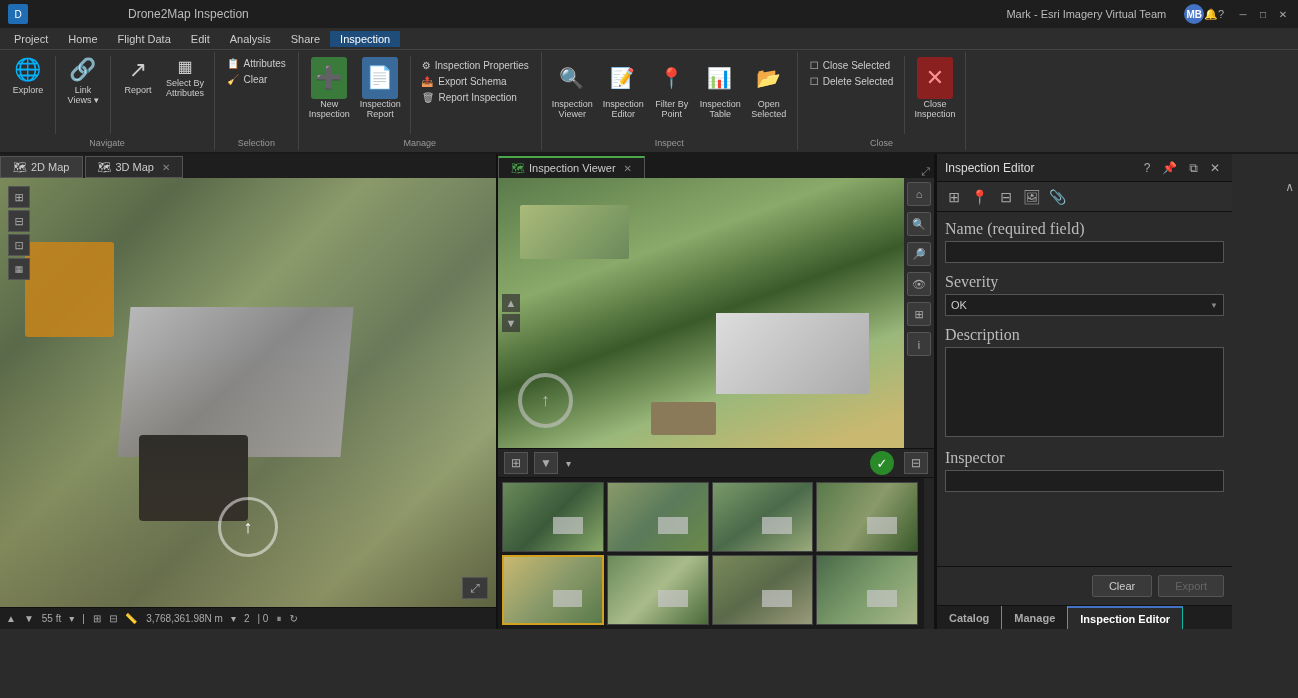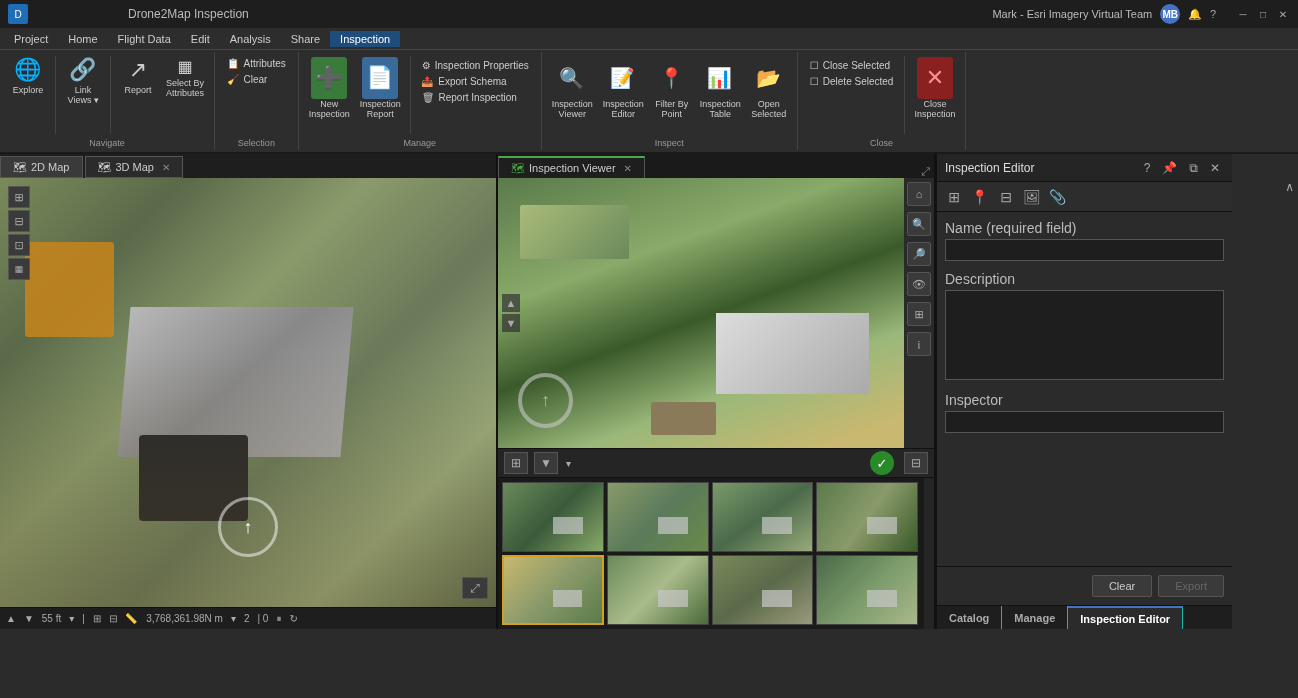--- a/index.html
+++ b/index.html
@@ -10,22 +10,22 @@
       background: #1e1e1e;
       height: 28px;
       display: flex;
       align-items: center;
       justify-content: space-between;
       padding: 0 8px;
       color: #bbb;
       font-size: 12px;
     }
     #titlebar .title { flex: 1; text-align: left; }
-    #titlebar .user-area { display: flex; align-items: center; gap: 8px; font-size: 11px; }
-    #titlebar .avatar { background: #4472c4; color: white; width: 20px; height: 20px; border-radius: 50%; display: flex; align-items: center; justify-content: center; font-size: 10px; font-weight: bold; }
+    #titlebar .user-area { display: flex; align-items: center; font-size: 11px; }
+    #titlebar .avatar { background: #4472c4; color: white; width: 20px; height: 20px; border-radius: 50%; display: flex; align-items: center; justify-content: center; font-size: 10px; font-weight: bold; margin-left: 18px; }
     #titlebar .win-controls { display: flex; gap: 6px; margin-left: 12px; }
     #titlebar .win-btn { width: 14px; height: 14px; display: flex; align-items: center; justify-content: center; color: #aaa; font-size: 10px; cursor: pointer; }
 
     
     #menubar {
       background: #2d2d2d;
       height: 22px;
       display: flex;
       align-items: center;
       padding: 0 4px;
@@ -409,21 +409,21 @@
       color: #aaa;
       font-size: 14px;
     }
     .editor-tb-icon.orange { color: #d4841a; }
     #editor-form {
       flex: 1;
       padding: 8px;
       overflow-y: auto;
     }
     .form-field { margin-bottom: 10px; }
-    .field-label { font-size: 14px; color: #bbb; margin-bottom: 3px; }
+    .field-label { font-size: 16px; color: #bbb; margin-bottom: 3px; font-family: Liberation Serif, serif; }
     .field-input {
       width: 100%;
       background: #1e1e1e;
       border: 1px solid #555;
       color: #ccc;
       padding: 3px 5px;
       font-size: 11px;
       height: 22px;
     }
     .field-select {
@@ -837,20 +837,32 @@
       <div class="editor-tb-icon">🖼</div>
       <div class="editor-tb-icon orange">📎</div>
     </div>
 
     <div id="editor-form">
       <div class="form-field">
         <div class="field-label">Name (required field)</div>
         <input class="field-input" type="text" value="" style="">
       </div>
       <div class="form-field">
+        <div class="field-label">Severity</div>
+        <div class="field-select-wrap">
+          <select class="field-select">
+            <option>OK</option>
+            <option>Low</option>
+            <option>Medium</option>
+            <option>High</option>
+            <option>Critical</option>
+          </select>
+        </div>
+      </div>
+      <div class="form-field">
         <div class="field-label">Description</div>
         <textarea class="field-textarea" style=""></textarea>
       </div>
       <div class="form-field">
         <div class="field-label">Inspector</div>
         <input class="field-input" type="text" value="" style="">
       </div>
     </div>
 
     <div id="editor-footer">

